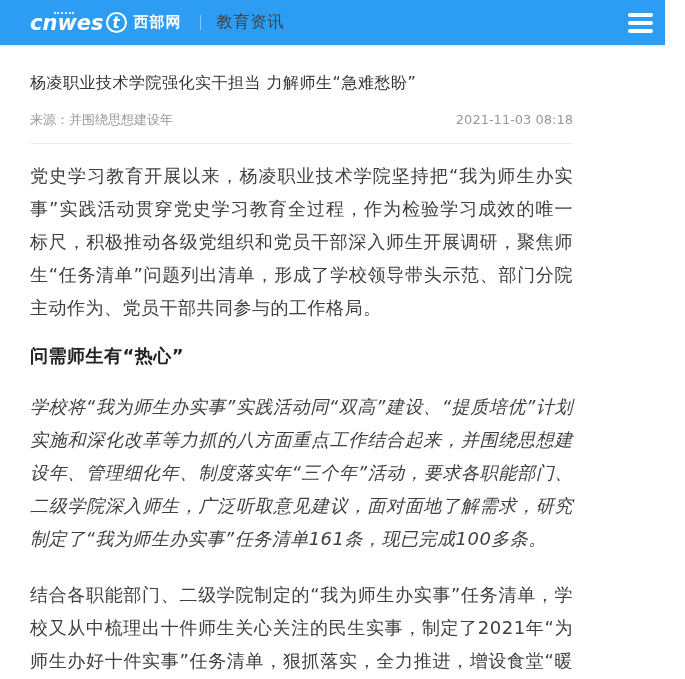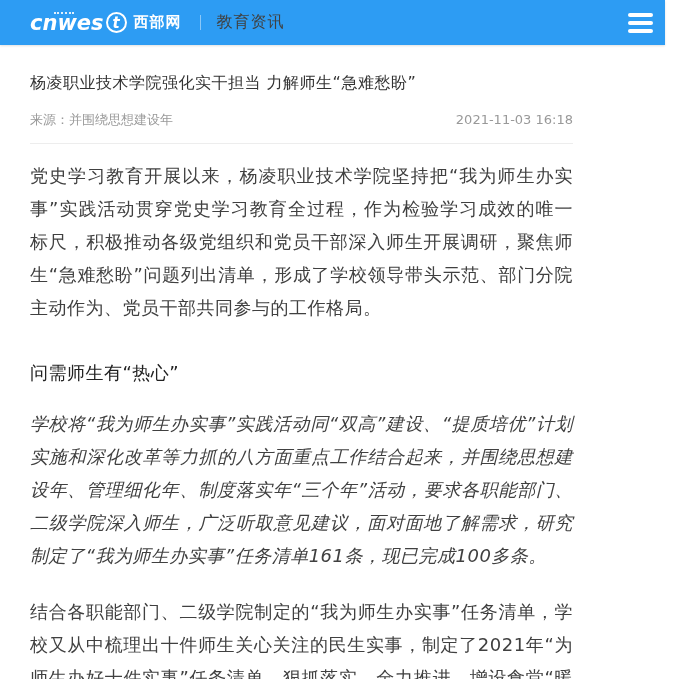--- a/index.html
+++ b/index.html
@@ -73,22 +73,22 @@
     margin: 14px 0 0;
     border: none; border-top: 1px solid #ededed;
   }
   .body-p {
     margin: 15px 0 0;
     font-size: 18px; line-height: 33px; color: #404040;
     text-align: justify; letter-spacing: 0.5px;
   }
   .body-p + .body-p { margin-top: 23px; }
   .body-h {
-    margin: 36px 0 0;
-    font-size: 18px; font-weight: normal; color: #222222;
+    margin: 19px 0 0;
+    font-size: 18px; font-weight: bold; color: #222222;
     line-height: 25px; letter-spacing: 0.5px;
   }
   .body-h + .body-p { margin-top: 22px; font-style: italic; }
 </style>
 </head>
 <body>
 
 <div class="page">
 
   <header class="site-header">
@@ -105,26 +105,26 @@
       <span></span>
       <span></span>
     </button>
   </header>
 
   <main class="article">
     <h1 class="article-title">杨凌职业技术学院强化实干担当 力解师生“急难愁盼”</h1>
 
     <div class="meta-row">
       <span>来源：并围绕思想建设年</span>
-      <span>2021-11-03 16:18</span>
+      <span>2021-11-03 08:18</span>
     </div>
 
     <hr class="meta-divider">
 
-    <p class="body-p">党史学习教育开展以来，杨凌职业技术学院坚持把“我为师生办实事”实践活动贯穿党史学习教育全过程，作为检验学习成效的唯一标尺，积极推动各级党组织和党员干部深入师生开展调研，聚焦师生“急难愁盼”问题列出清单，形成了学校领导带头示范、部门分院主动作为、党员干部共同参与的工作格局。</p>
+    <p class="body-p">党史学习教育开展以来，杨凌职业技术学院坚持把“我为师生办实事”实践活动贯穿党史学习教育全过程，作为检验学习成效的唯一标尺，积极推动各级党组织和党员干部深入师生开展调研，聚焦师生“任务清单”问题列出清单，形成了学校领导带头示范、部门分院主动作为、党员干部共同参与的工作格局。</p>
 
     <h2 class="body-h">问需师生有“热心”</h2>
 
     <p class="body-p">学校将“我为师生办实事”实践活动同“双高”建设、“提质培优”计划实施和深化改革等力抓的八方面重点工作结合起来，并围绕思想建设年、管理细化年、制度落实年“三个年”活动，要求各职能部门、二级学院深入师生，广泛听取意见建议，面对面地了解需求，研究制定了“我为师生办实事”任务清单161条，现已完成100多条。</p>
 
     <p class="body-p">结合各职能部门、二级学院制定的“我为师生办实事”任务清单，学校又从中梳理出十件师生关心关注的民生实事，制定了2021年“为师生办好十件实事”任务清单，狠抓落实，全力推进，增设食堂“暖心”橱窗、实行校园网流量免费送等8件已完成，其余2件正在加快推进中。</p>
   </main>
 
 </div>
 

